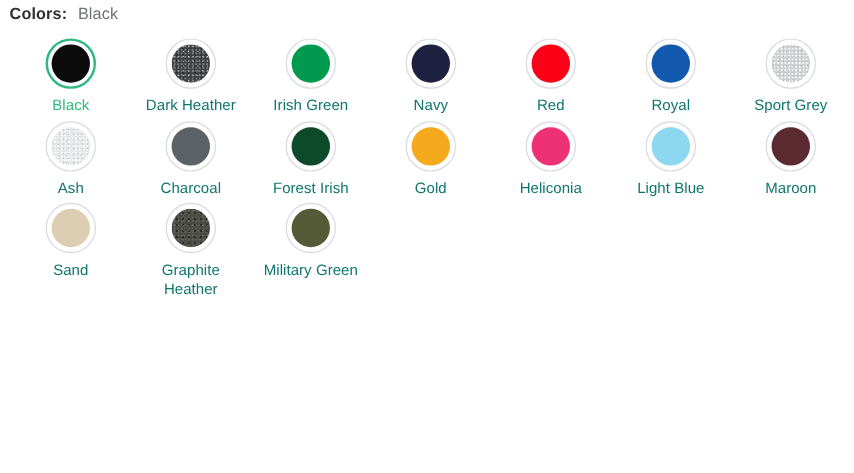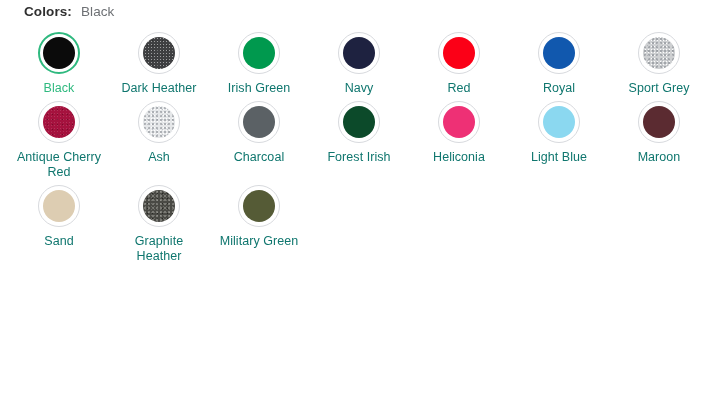--- a/index.html
+++ b/index.html
@@ -19,21 +19,21 @@
     width: 712px;
     height: 394px;
     position: relative;
     background: #fff;
   }
 
   
   .picker-header {
     display: flex;
     align-items: baseline;
-    padding: 4px 0 0 24px;
+    padding: 4px 0 0 8px;
     height: 22px;
   }
   .picker-header .label {
     font-size: 13.5px;
     font-weight: bold;
     color: #2f2f2f;
     letter-spacing: .1px;
   }
   .picker-header .value {
     font-size: 13.5px;
@@ -186,44 +186,44 @@
         <div class="swatch-label">Royal</div>
       </div>
       <div class="swatch-cell">
         <div class="swatch-ring">
           <div class="swatch-dot heather-light" style="background-color: rgb(206, 208, 210);"></div>
         </div>
         <div class="swatch-label">Sport Grey</div>
       </div>
       <div class="swatch-cell">
         <div class="swatch-ring">
-          <div class="swatch-dot heather-red" style="background-color: rgb(165, 18, 62);"></div>
-        </div>
-        <div class="swatch-label">Antique Cherry Red</div>
-      </div>
-      <div class="swatch-cell">
-        <div class="swatch-ring">
           <div class="swatch-dot heather-light" style="background-color: rgb(229, 231, 233);"></div>
         </div>
         <div class="swatch-label">Ash</div>
       </div>
       <div class="swatch-cell">
         <div class="swatch-ring">
           <div class="swatch-dot" style="background-color: rgb(91, 97, 101);"></div>
         </div>
         <div class="swatch-label">Charcoal</div>
       </div>
       <div class="swatch-cell">
         <div class="swatch-ring">
           <div class="swatch-dot" style="background-color: rgb(12, 74, 42);"></div>
         </div>
         <div class="swatch-label">Forest Irish</div>
       </div>
       <div class="swatch-cell">
         <div class="swatch-ring">
+          <div class="swatch-dot" style="background-color: rgb(245, 169, 28);"></div>
+        </div>
+        <div class="swatch-label">Gold</div>
+      </div>
+      <div class="swatch-cell">
+        <div class="swatch-ring">
           <div class="swatch-dot" style="background-color: rgb(238, 48, 117);"></div>
         </div>
         <div class="swatch-label">Heliconia</div>
       </div>
       <div class="swatch-cell">
         <div class="swatch-ring">
           <div class="swatch-dot" style="background-color: rgb(139, 216, 240);"></div>
         </div>
         <div class="swatch-label">Light Blue</div>
       </div>

